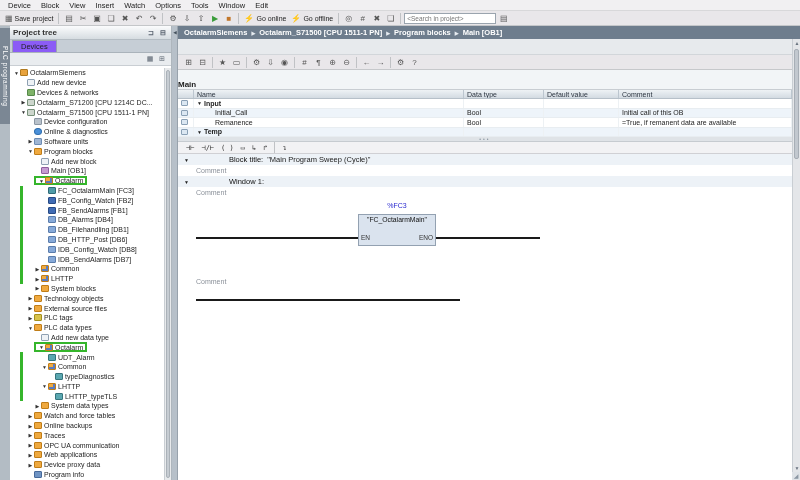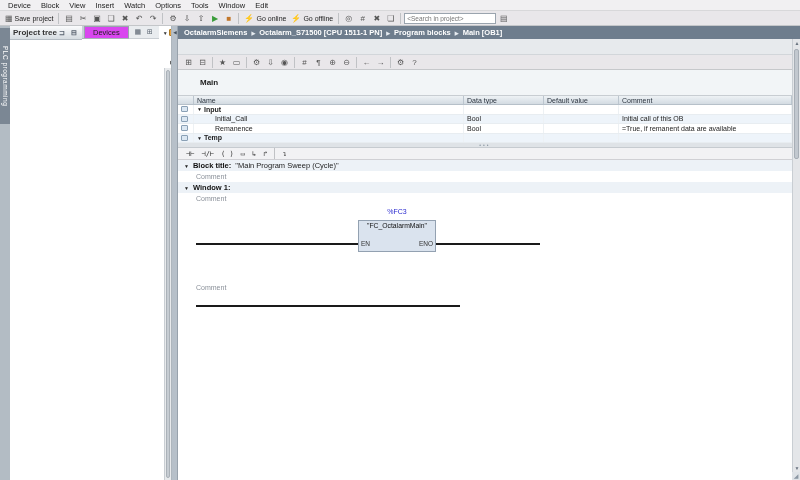--- a/index.html
+++ b/index.html
@@ -16,26 +16,26 @@
   .tbtn .tlabel{font-size:7px;color:#222;}
   .tsep{width:1px;height:11px;background:#c0c2c5;margin:0 2px;}
   .search{width:92px;height:11px;font-size:6.5px;border:1px solid #9aa4ae;background:#fff;color:#8a8f96;padding:0 2px;}
 
   
   .side-strip{position:absolute;left:0;top:26px;bottom:0;width:10px;background:#b3bcc4;}
   .side-tab{position:absolute;left:0;top:2px;width:10px;height:96px;background:#7b8794;display:flex;align-items:center;justify-content:center;}
   .vtext{writing-mode:vertical-rl;font-size:6.5px;color:#fff;letter-spacing:.5px;white-space:nowrap;}
 
   
-  .ptree{position:absolute;left:10px;top:26px;width:162px;bottom:0;background:#fff;border-right:1px solid #aeb6bd;display:flex;flex-direction:row;overflow:hidden;}
+  .ptree{position:absolute;left:10px;top:26px;width:162px;bottom:0;background:#fff;border-right:1px solid #aeb6bd;display:flex;flex-direction:column;overflow:hidden;}
   .pt-header{height:14px;background:linear-gradient(#fbfcfd,#d6dce1);border-bottom:1px solid #b4bcc3;display:flex;align-items:center;justify-content:space-between;padding:0 3px;font-size:8px;font-weight:bold;color:#333;}
   .pt-hicons{display:flex;gap:2px;}
   .hic{font-size:7px;color:#5a6470;width:10px;text-align:center;}
   .pt-tabrow{height:13px;background:#c6ced6;border-bottom:1px solid #aab3bb;display:flex;align-items:flex-end;padding-left:2px;}
-  .pt-tab{background:#d946ef;border:1px solid #9aa4ae;border-bottom:none;font-size:7.5px;padding:1px 8px 1px 8px;color:#222;}
+  .pt-tab{background:#8b5cf6;border:1px solid #9aa4ae;border-bottom:none;font-size:7.5px;padding:1px 8px 1px 8px;color:#222;}
   .pt-toolbar{height:13px;background:#e9ecef;border-bottom:1px solid #c9ced3;display:flex;align-items:center;justify-content:flex-end;gap:2px;padding:0 4px;}
   .tree{flex:1;position:relative;overflow:hidden;padding-top:2px;background:#fff;}
   .trow{height:9.8px;display:flex;align-items:center;font-size:7px;white-space:nowrap;position:relative;overflow:hidden;}
   .trow.bar::before{content:"";position:absolute;left:10px;top:-1px;bottom:-1px;width:3px;background:#35b52b;}
   .trowin{display:inline-flex;align-items:center;height:100%;}
   .trowin.hl{border:2px solid #35b52b;padding:0 2px;height:9.6px;}
   .texp{width:7px;font-size:5px;color:#333;text-align:center;flex:none;}
   .ticon{width:8px;height:7px;border-radius:1px;margin-right:2px;flex:none;border:1px solid transparent;}
   .tlabel2{color:#1c1c1c;}
   .pt-scroll{position:absolute;right:0;top:42px;bottom:0;width:7px;background:#e8eaec;border-left:1px solid #c9ced3;}
@@ -63,21 +63,21 @@
   .splitter{position:absolute;left:172px;top:26px;width:6px;bottom:0;background:#b7c0c9;border-right:1px solid #98a2ac;}
   .collapse-btn{position:absolute;top:4px;left:0;width:6px;font-size:4.5px;color:#44505c;text-align:center;}
 
   
   .main{position:absolute;left:178px;top:26px;right:0;bottom:0;background:#eceef0;}
   .breadcrumb{position:absolute;left:0;top:0;right:0;height:13px;background:#6e7d8d;color:#fff;display:flex;align-items:center;padding:0 6px;font-size:7.5px;font-weight:bold;gap:4px;white-space:nowrap;overflow:hidden;}
   .bc-sep{font-size:5px;color:#e8edf2;}
   .ed-col{position:absolute;left:0;top:13px;right:8px;bottom:0;display:flex;flex-direction:column;background:#fff;}
   .ed-band{height:16px;background:#e7eaed;border-bottom:1px solid #d2d6da;flex:none;}
   .ed-toolbar{height:15px;background:#e9e7ea;border-bottom:1px solid #c6c8cb;display:flex;align-items:center;gap:1px;padding:0 4px;flex:none;}
-  .ed-title{height:26px;background:#f2f5f7;border-bottom:1px solid #c8cdd2;display:flex;align-items:center;padding:0 22px;font-size:8px;font-weight:bold;flex:none;}
+  .ed-title{height:20px;background:#f2f5f7;border-bottom:1px solid #c8cdd2;display:flex;align-items:flex-end;padding:0 0;font-size:8px;font-weight:bold;flex:none;}
 
   
   .ihead{height:9px;display:flex;background:linear-gradient(#eef2f5,#d3dbe2);border-bottom:1px solid #b6c0c9;font-size:7px;color:#2c3540;flex:none;}
   .hc{border-right:1px solid #bcc6cf;padding:0 3px;display:flex;align-items:center;overflow:hidden;}
   .c0{width:16px;flex:none;}
   .c1{width:270px;flex:none;}
   .c2{width:80px;flex:none;}
   .c3{width:75px;flex:none;}
   .c4{flex:1;}
   .irow{display:flex;height:9.5px;border-bottom:1px solid #e8edf1;font-size:7px;align-items:stretch;flex:none;}
@@ -90,21 +90,21 @@
   .hsplit{height:5px;background:#dfe3e7;border-bottom:1px solid #c6cbd0;display:flex;align-items:center;justify-content:center;font-size:5px;color:#8b97a3;letter-spacing:2px;flex:none;}
 
   
   .lad-toolbar{height:12px;background:#f2f2f4;border-bottom:1px solid #d0d0d4;display:flex;align-items:center;gap:3px;padding:0 6px;flex:none;}
   .ltool{font-family:"DejaVu Sans Mono",monospace;font-size:7px;color:#333;padding:0 2px;}
 
   
   .code{flex:1;background:#fff;overflow:hidden;position:relative;font-size:7.5px;}
   .bt-row,.net-h{height:11px;background:#edf2f7;display:flex;align-items:center;gap:4px;padding:0 6px;}
   .tri{font-size:5px;color:#222;}
-  .bt-label,.net-label{font-weight:bold;color:#111;}
+  .bt-label,.net-label{font-weight:normal;color:#111;margin-left:36px;}
   .bt-value{color:#222;}
   .comment-row{height:11px;display:flex;align-items:center;padding:0 6px 0 18px;color:#8a9099;font-size:7px;}
   .ladder{position:relative;}
   .ladder1{height:78px;}
   .ladder2{height:34px;}
   .rail{position:absolute;height:2px;background:#1a1a1a;}
   .call-addr{position:absolute;left:180px;width:78px;text-align:center;top:4px;color:#2929cf;font-size:7px;}
   .call-block{position:absolute;left:180px;top:16px;width:78px;height:32px;background:#dae3ee;border:1px solid #93a1b1;}
   .call-name{position:absolute;left:0;right:0;top:1px;text-align:center;font-size:6.8px;color:#111;white-space:nowrap;}
   .pin-en{position:absolute;left:2px;bottom:4px;font-size:6.5px;color:#333;}

